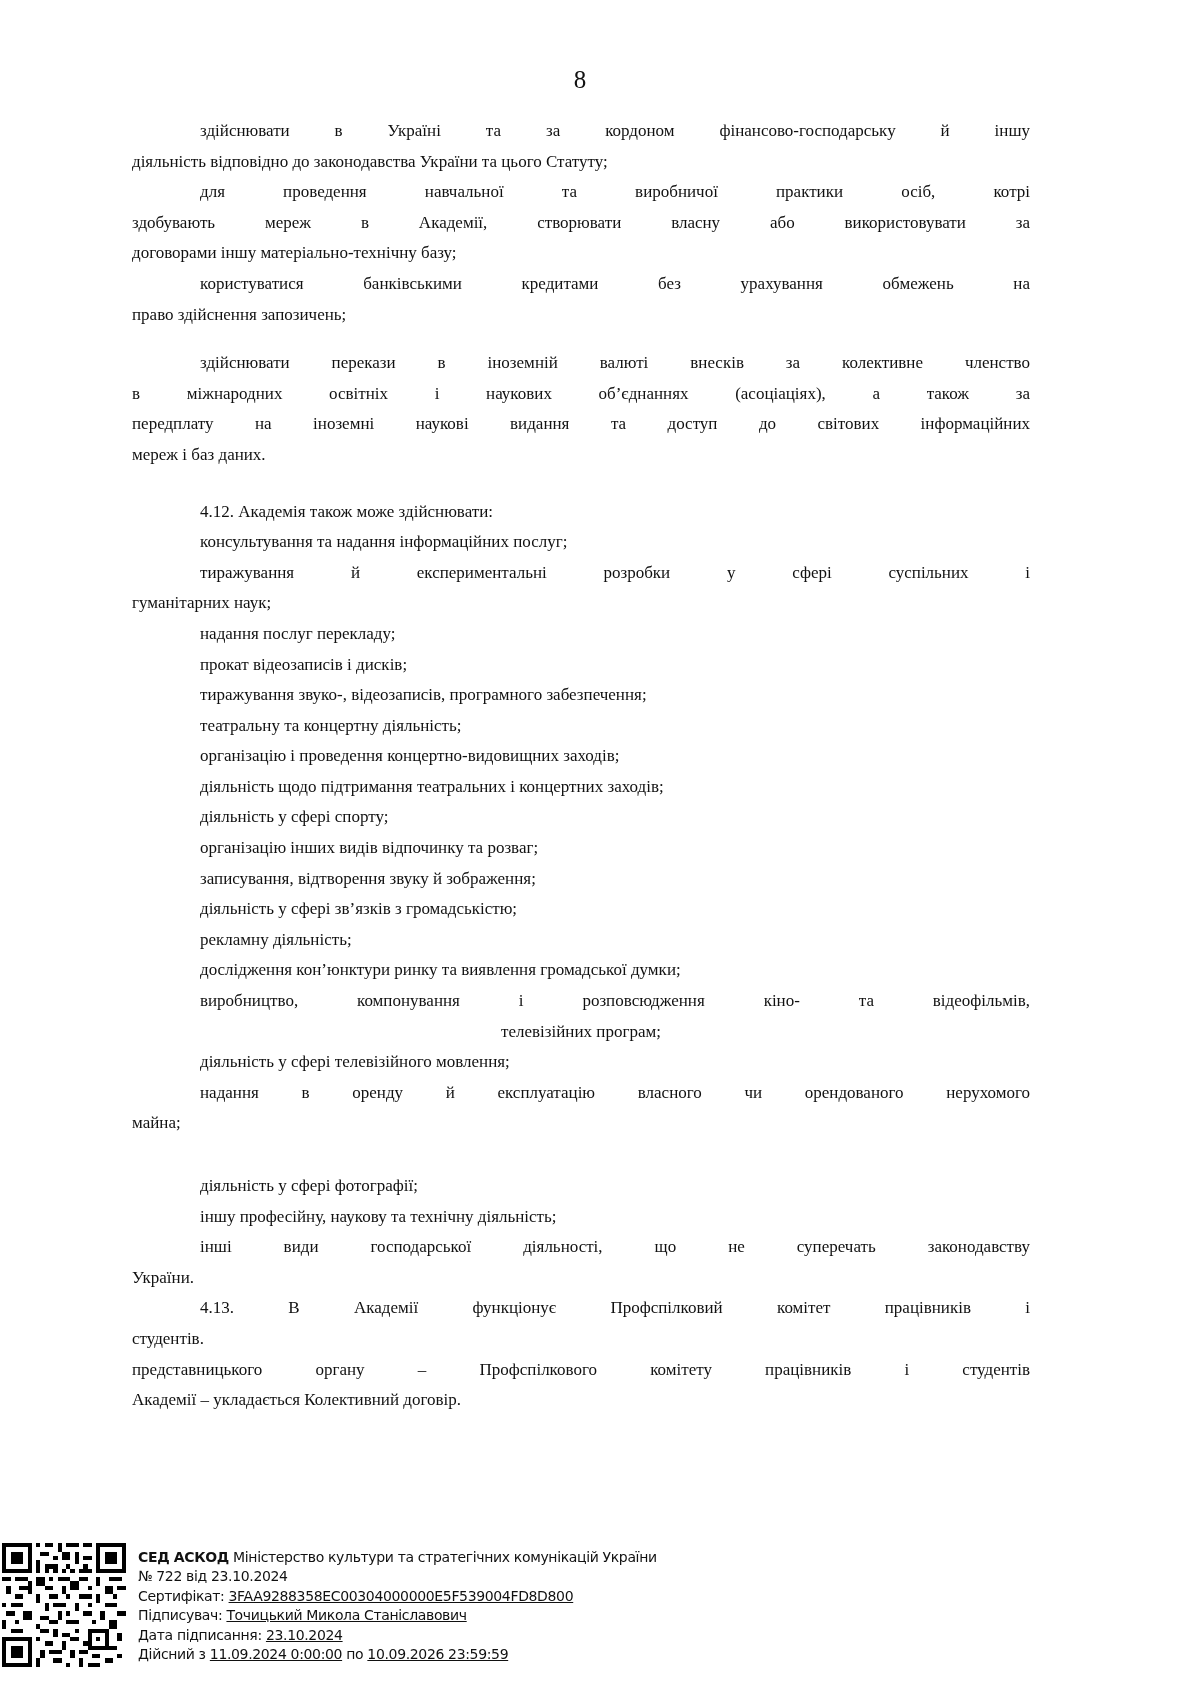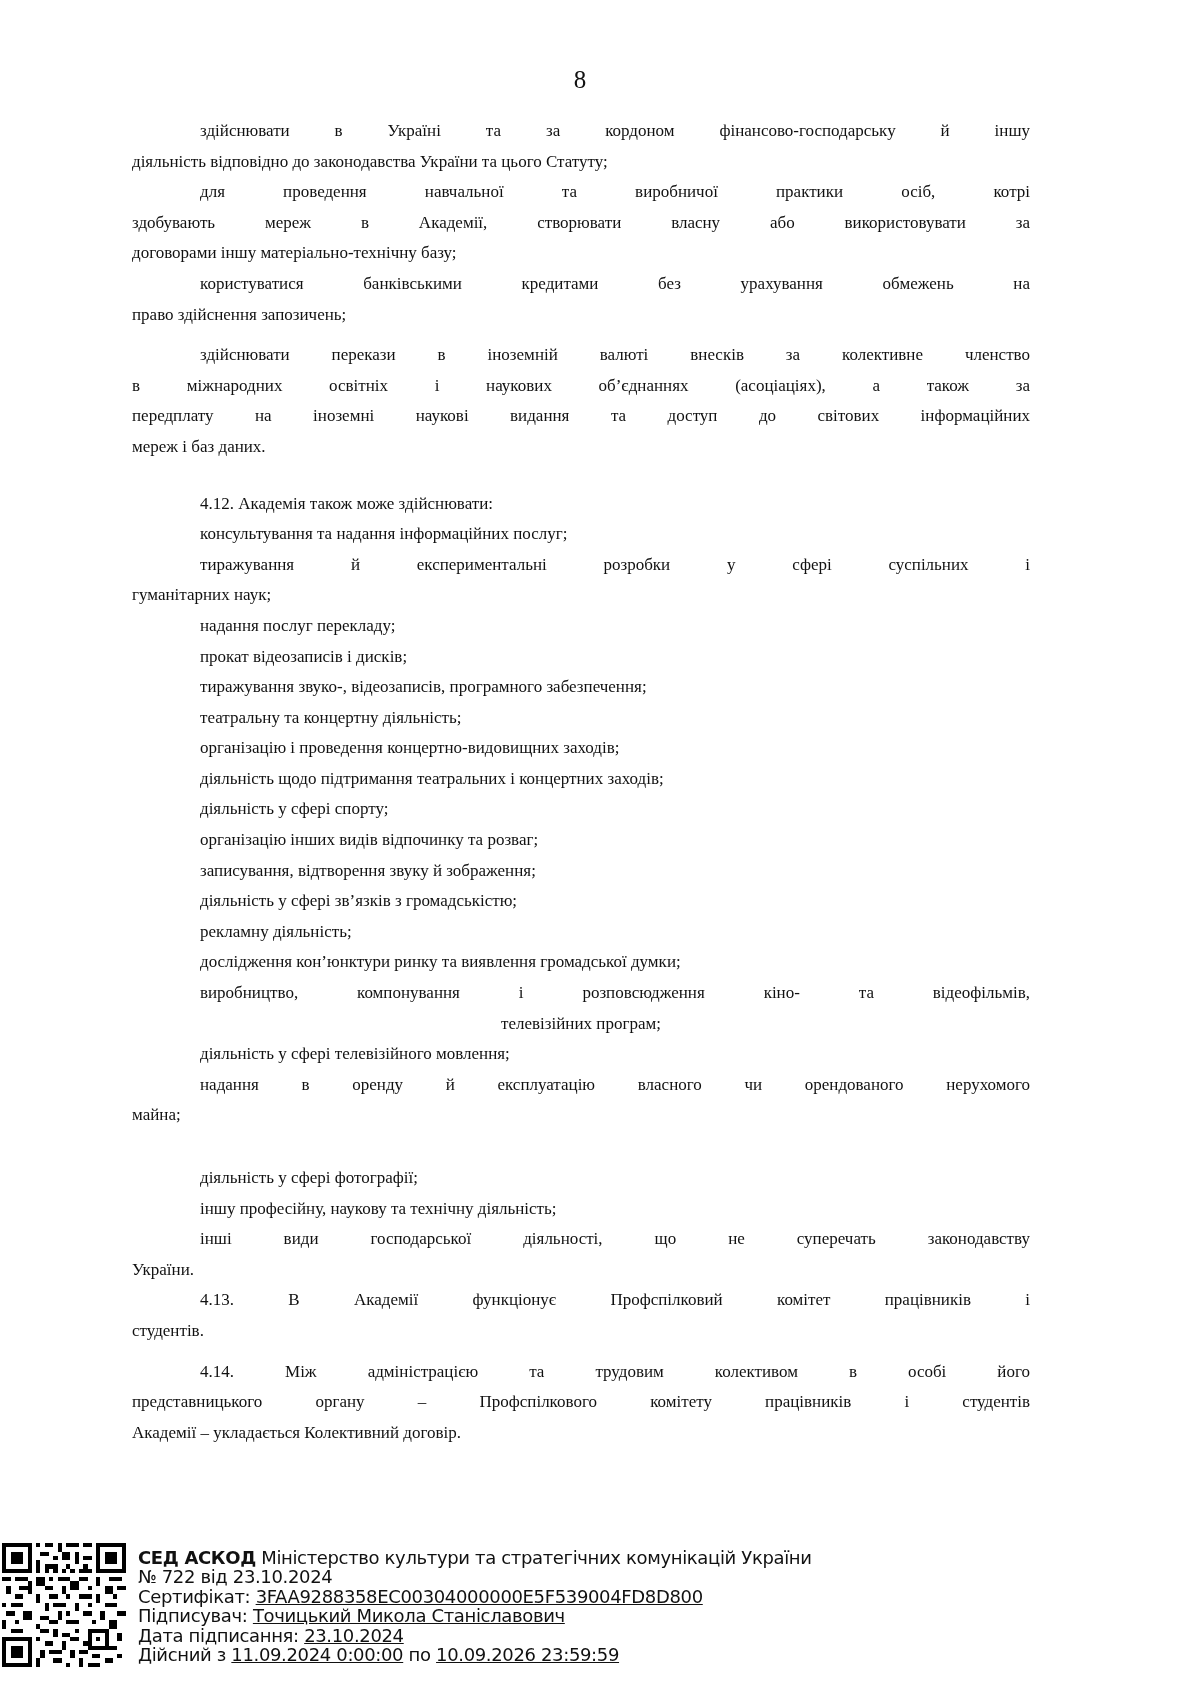--- a/index.html
+++ b/index.html
@@ -14,21 +14,21 @@
     font-family:"Liberation Serif", serif; font-size:17px; line-height:30.6px; color:#111;
     transform-origin:left top;
   }
   .line { display:block; white-space:nowrap; }
   .just { display:block; text-align:justify; text-align-last:justify; white-space:normal; }
   .ind { padding-left:68px; }
   .footer { position:absolute; left:0; top:1540px; width:700px; height:140px; }
   .qr { position:absolute; left:2px; top:3px; width:124px; height:124px; }
   .stamp {
     position:absolute; left:138px; top:8px;
-    font-family:"DejaVu Sans", sans-serif; font-size:18px; line-height:19.4px; color:#111;
+    font-family:"DejaVu Sans", sans-serif; font-size:14px; line-height:19.4px; color:#111;
     letter-spacing:-0.35px;
   }
   .stamp .row { white-space:nowrap; }
   .stamp .u { text-decoration:underline; }
 </style>
 </head>
 <body>
 
 <div class="page">
 
@@ -39,21 +39,21 @@
     <span class="just ind">здійснювати в Україні та за кордоном фінансово-господарську й іншу</span>
     <span class="line" style="display: block;">діяльність відповідно до законодавства України та цього Статуту;</span>
 
     <span class="just ind">для проведення навчальної та виробничої практики осіб, котрі</span>
     <span class="just">здобувають мереж в Академії, створювати власну або використовувати за</span>
     <span class="line" style="display: block;">договорами іншу матеріально-технічну базу;</span>
 
     <span class="just ind">користуватися банківськими кредитами без урахування обмежень на</span>
     <span class="line" style="display: block;">право здійснення запозичень;</span>
 
-    <span class="just ind" style="margin-top:10px">здійснювати перекази в іноземній валюті внесків за колективне членство</span>
+    <span class="just ind" style="margin-top:18px">здійснювати перекази в іноземній валюті внесків за колективне членство</span>
     <span class="just">в міжнародних освітніх і наукових об’єднаннях (асоціаціях), а також за</span>
     <span class="just">передплату на іноземні наукові видання та доступ до світових інформаційних</span>
     <span class="line" style="display: block;">мереж і баз даних.</span>
 
     <span class="line ind" style="margin-top: 26px; display: block;">4.12. Академія також може здійснювати:</span>
     <span class="line ind" style="display: block;">консультування та надання інформаційних послуг;</span>
     <span class="just ind">тиражування й експериментальні розробки у сфері суспільних і</span>
     <span class="line" style="display: block;">гуманітарних наук;</span>
     <span class="line ind" style="display: block;">надання послуг перекладу;</span>
     <span class="line ind" style="display: block;">прокат відеозаписів і дисків;</span>
@@ -73,21 +73,20 @@
     <span class="just ind">надання в оренду й експлуатацію власного чи орендованого нерухомого</span>
     <span class="line" style="display: block;">майна;</span>
     <span class="line ind" style="display: block; margin-top: 32px;">діяльність у сфері фотографії;</span>
     <span class="line ind" style="display: block;">іншу професійну, наукову та технічну діяльність;</span>
     <span class="just ind">інші види господарської діяльності, що не суперечать законодавству</span>
     <span class="line" style="display: block;">України.</span>
 
     <span class="just ind">4.13. В Академії функціонує Профспілковий комітет працівників і</span>
     <span class="line" style="display: block;">студентів.</span>
 
-    <span class="just ind" style="margin-top:10px">4.14. Між адміністрацією та трудовим колективом в особі його</span>
     <span class="just">представницького органу – Профспілкового комітету працівників і студентів</span>
     <span class="line" style="display: block;">Академії – укладається Колективний договір.</span>
   </div>
 
   <div class="footer">
     <svg class="qr" viewBox="0 0 29 29" shape-rendering="crispEdges">
       <rect x="0" y="0" width="29" height="29" fill="#fff"></rect>
 
       <g fill="#000">
         <rect x="0" y="0" width="7" height="7"></rect>

